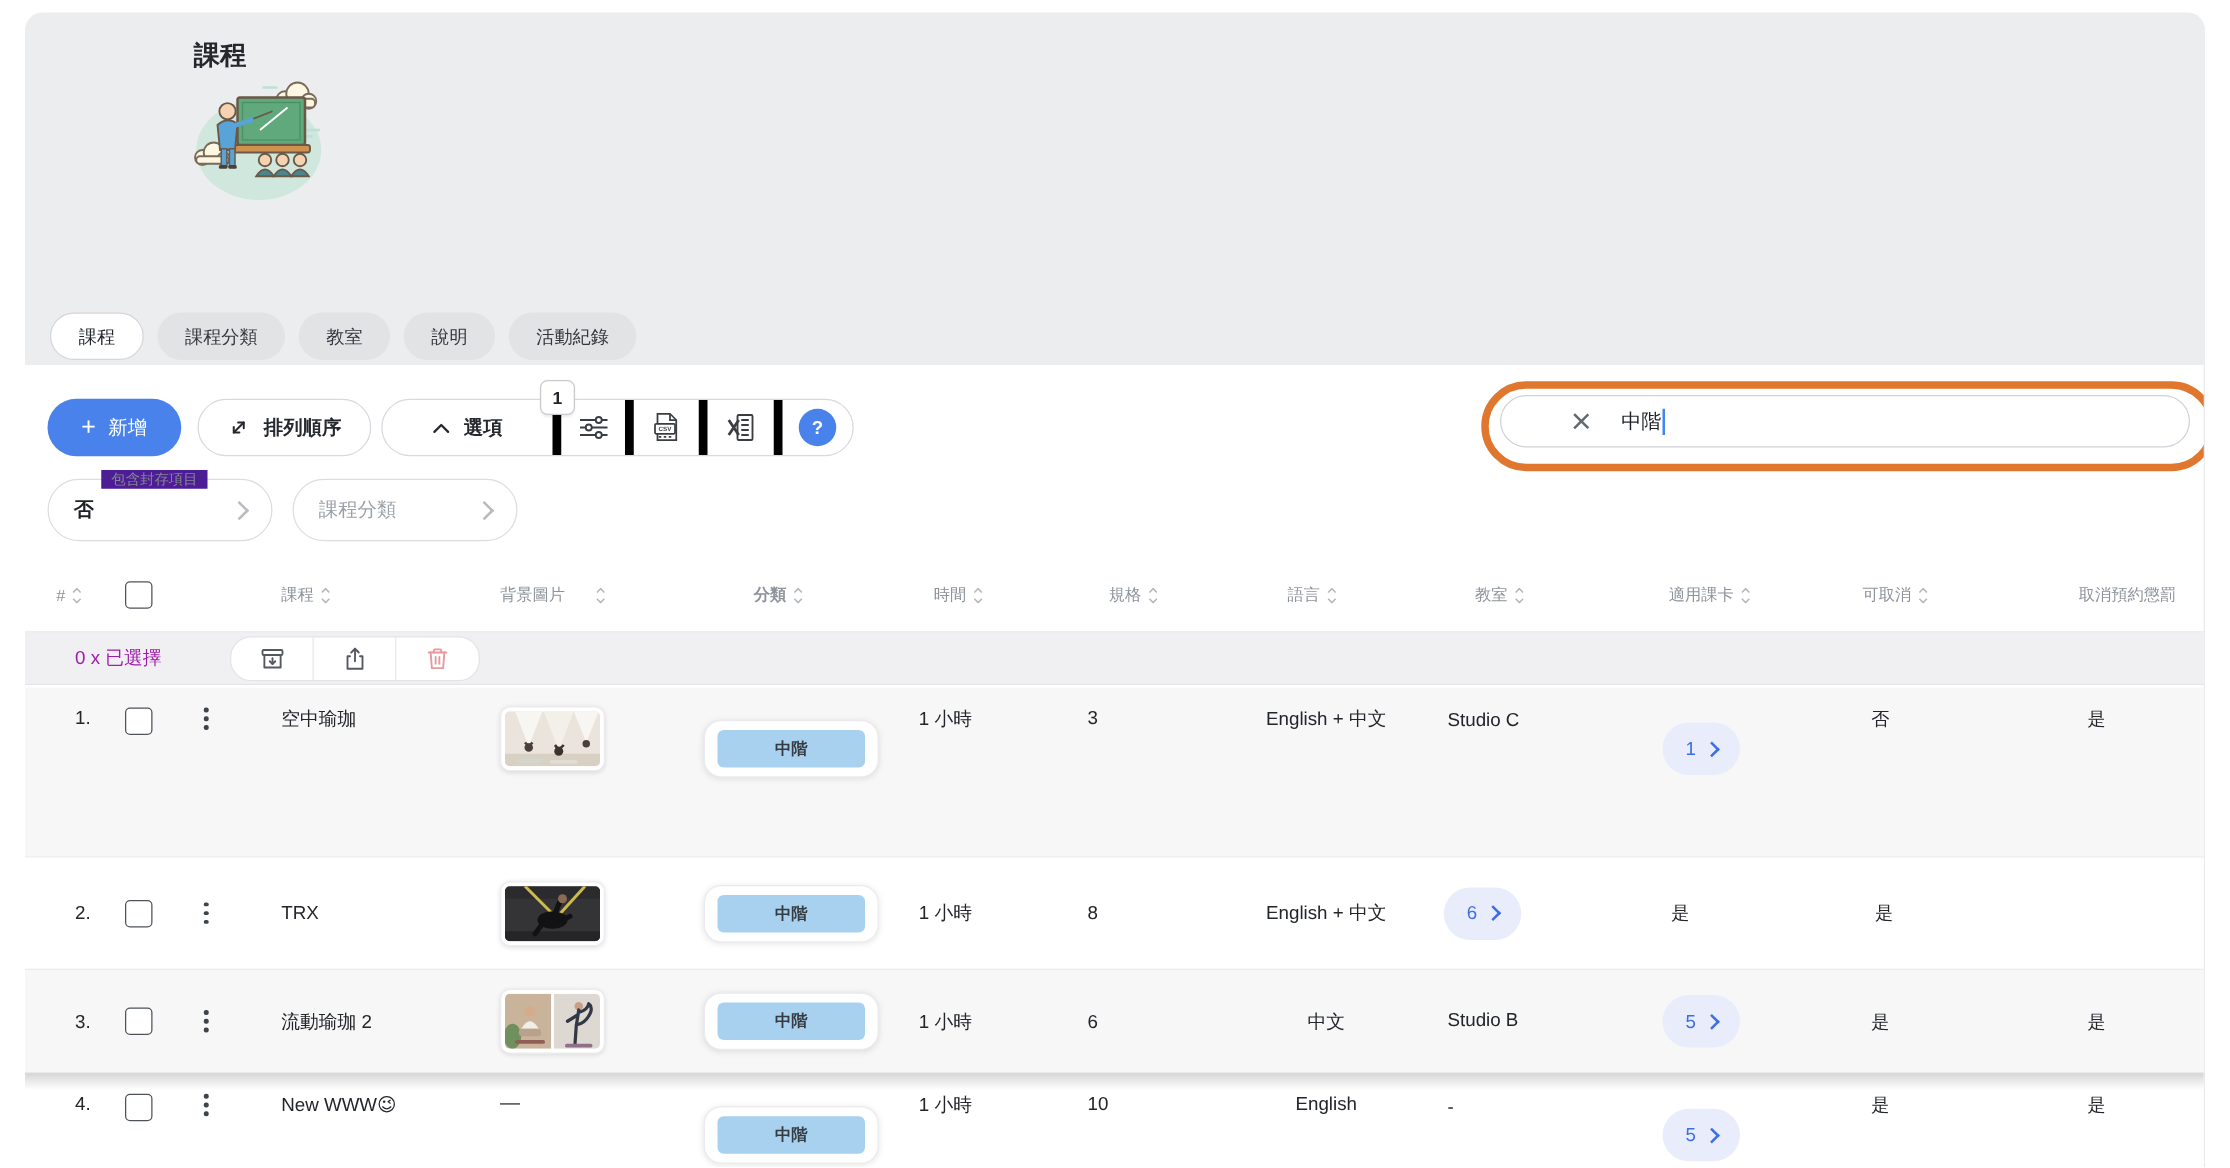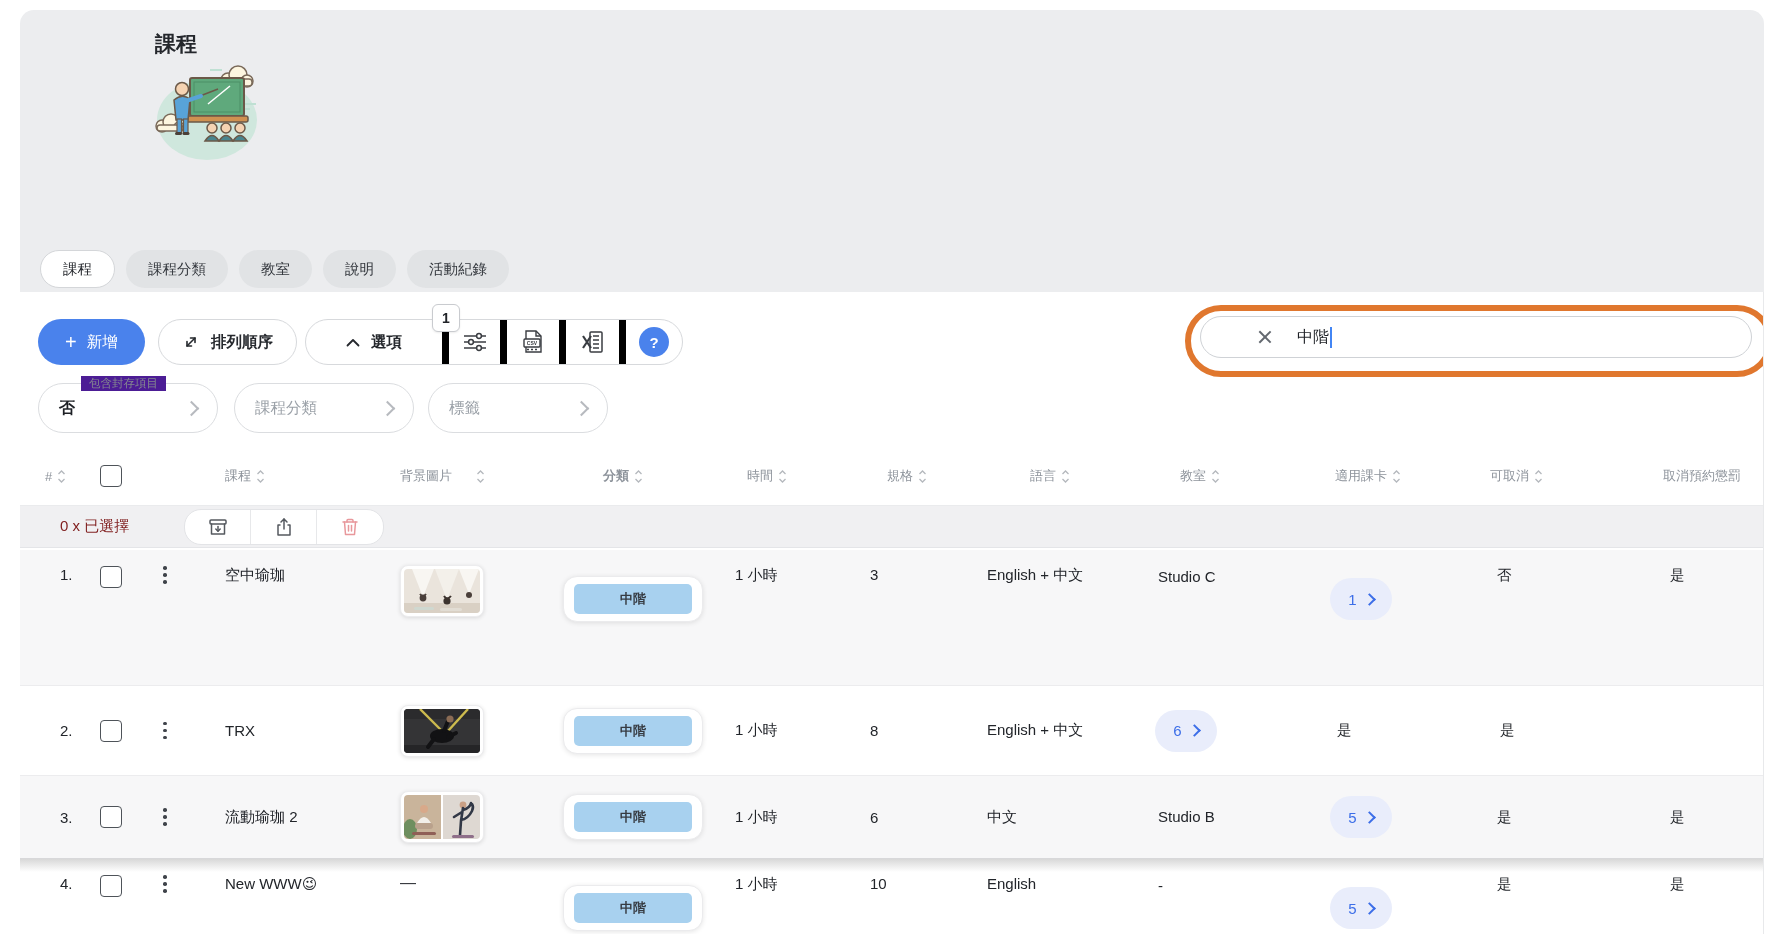--- a/index.html
+++ b/index.html
@@ -48,21 +48,21 @@
   .filter-value{margin-left:20px;font-size:16px;font-weight:700;color:#1d2025;}
   .filter-ph{margin-left:20px;font-size:15.5px;color:#9aa0a7;}
   .chev{width:9px;height:9px;border-top:2px solid #b7babf;border-right:2px solid #b7babf;transform:rotate(45deg);position:absolute;right:20px;}
 
   
   .thead{position:absolute;left:0;top:163px;height:42px;width:1780px;display:grid;grid-template-columns:var(--cols);align-items:center;}
   .th{font-size:13px;color:#8d939b;display:flex;align-items:center;gap:5px;cursor:pointer;box-sizing:border-box;}
 
   
   .selbar{position:absolute;left:0;top:213px;height:43px;width:1744px;background:#f0f0f2;border-top:1px solid #eaebed;border-bottom:1px solid #e4e5e8;display:flex;align-items:center;box-sizing:border-box;}
-  .selbar-text{margin-left:40px;font-size:15px;color:#7f1d1d;width:108px;}
+  .selbar-text{margin-left:40px;font-size:15px;color:#a21caf;width:108px;}
   .selgroup{margin-left:16px;height:34px;background:#fff;border:1px solid #e3e4e7;border-radius:17px;display:flex;align-items:center;overflow:hidden;}
   .selseg{width:66px;height:100%;display:flex;align-items:center;justify-content:center;border-right:1px solid #e7e8ea;cursor:pointer;box-sizing:border-box;}
   .selseg:last-child{border-right:none;}
 
   
   .rows{position:absolute;left:0;top:258px;width:1780px;}
   .trow{display:grid;grid-template-columns:var(--cols);align-items:center;position:relative;box-sizing:border-box;}
   .trow:nth-child(odd){background:#f7f7f8;}
   .trow:nth-child(even){background:#fff;}
   .trow:nth-child(1){height:135px;}
@@ -79,21 +79,21 @@
   .cell{font-size:15px;color:#22252a;box-sizing:border-box;}
   
   .c1{padding-left:25px;}.trow .c1{padding-left:40px;}
   .c2{padding-left:20px;}
   .c3{padding-left:23px;}
   .c4{padding-left:20px;}
   .c5{padding-left:20px;gap:24px;}
   .c6{padding-left:20px;font-weight:bold;}.thead .c6{padding-left:60px;}
   .c7{padding-left:15px;}.thead .c7{padding-left:27px;}
   .c8{padding-left:10px;}.thead .c8{padding-left:27px;font-family:Liberation Serif, serif;}
-  .c9{padding-left:17px;}.thead .c9{padding-left:60px;}
+  .c9{padding-left:17px;text-align:center;}.thead .c9{padding-left:60px;}
   .c10{padding-left:23px;}.thead .c10{padding-left:45px;}
   .c11{padding-left:20px;text-align:right;}.thead .c11{padding-left:25px;}
   .c12{padding-left:27px;}.thead .c12{padding-left:20px;}
   .c13{padding-left:30px;}.thead .c13{padding-left:23px;}
 
   .cbx{width:20px;height:20px;border:1.6px solid #4e5359;border-radius:4px;background:#fff;cursor:pointer;}
   .kebab{display:flex;flex-direction:column;gap:3.5px;cursor:pointer;width:10px;}
   .kebab i{width:3.5px;height:3.5px;border-radius:50%;background:#3f434a;}
   .thumb{width:84px;height:52px;background:#fff;border:1px solid #ececee;border-radius:8px;box-shadow:0 1px 4px rgba(0,0,0,.12);display:flex;align-items:center;justify-content:center;box-sizing:border-box;}
   .thumb svg{border-radius:4px;display:block;}
@@ -229,24 +229,20 @@
 
     <div class="filter f1">
       <span class="filter-label">包含封存項目</span>
       <span class="filter-value">否</span>
       <i class="chev"></i>
     </div>
     <div class="filter f2">
       <span class="filter-ph">課程分類</span>
       <i class="chev"></i>
     </div>
-    <div class="filter f3">
-      <span class="filter-ph">標籤</span>
-      <i class="chev"></i>
-    </div>
 
     <div class="thead">
       <div class="th c1">
           <span>#</span>
         <svg class="sort-svg" width="9" height="13" viewBox="0 0 9 13" fill="none" stroke="#b4b8bd" stroke-width="1.3">
             <path d="M1.5 4 L4.5 1 L7.5 4"></path>
             <path d="M1.5 9 L4.5 12 L7.5 9"></path>
           </svg>
         </div>
       <div class="th c2">

